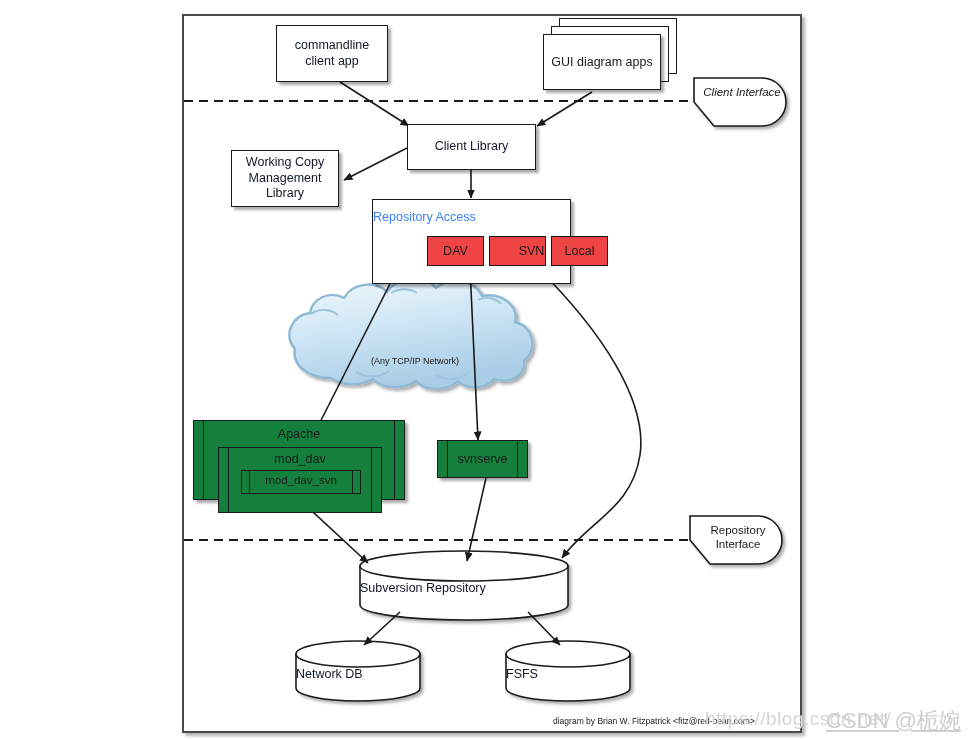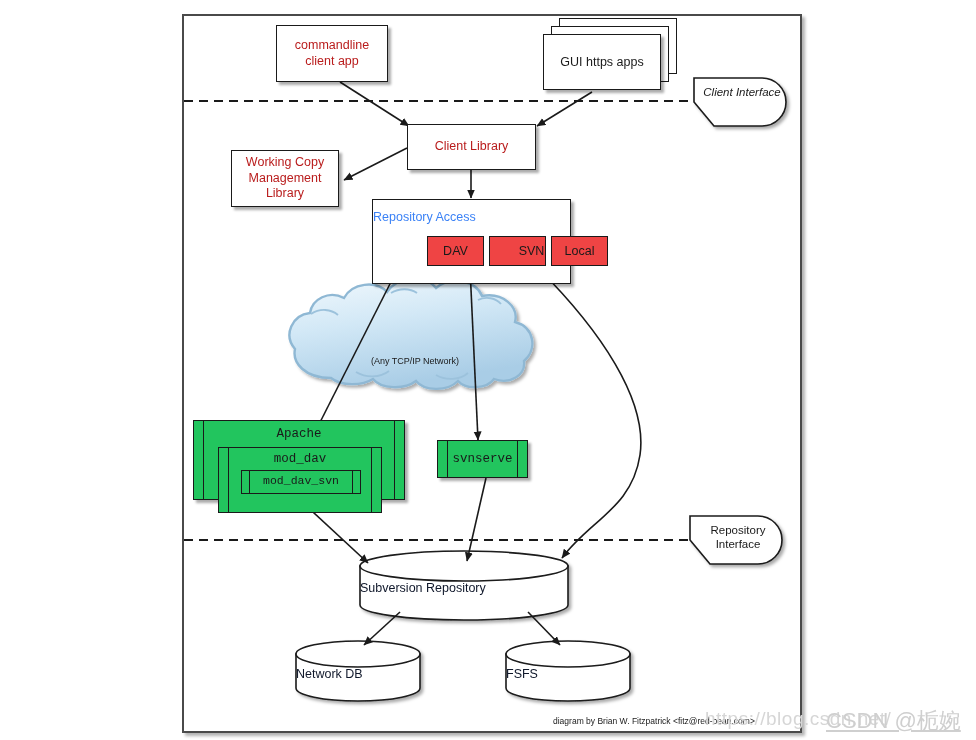--- a/index.html
+++ b/index.html
@@ -37,21 +37,21 @@
     background: #ffffff;
     border: 1.6px solid #1a1a1a;
     box-sizing: border-box;
     box-shadow: 2.5px 2.5px 2.5px rgba(0,0,0,0.33);
     display: flex;
     align-items: center;
     justify-content: center;
     text-align: center;
     font-size: 12.5px;
     line-height: 1.25;
-    color: #b91c1c;
+    color: #0f172a;
   }
   .node .lbl { display: block; }
   
   .stack-card {
     position: absolute;
     background: #ffffff;
     border: 1.6px solid #1a1a1a;
     box-sizing: border-box;
   }
   .stack-top {
@@ -86,25 +86,24 @@
     display: flex;
     align-items: center;
     justify-content: center;
     font-size: 12.5px;
     color: #1a1a1a;
     margin-left: 44px;
   }
   
   .comp {
     position: absolute;
-    background: #22c55e;
+    background: #15803d;
     border: 1.5px solid #1a1a1a;
     box-sizing: border-box;
     box-shadow: 2.5px 2.5px 2.5px rgba(0,0,0,0.33);
-    font-family: Liberation Mono, monospace;
   }
   .comp > .rail-l, .comp > .rail-r {
     position: absolute;
     top: 0; bottom: 0;
     width: 10px;
     border-right: 1.5px solid #1a1a1a;
     box-sizing: border-box;
   }
   .comp > .rail-l { left: 0; }
   .comp > .rail-r { right: 0; width: 10px; border-right: none; border-left: 1.5px solid #1a1a1a; }
@@ -265,21 +264,21 @@
     <span>
       <span class="lbl">commandline</span>
       <span class="lbl">client app</span>
     </span>
   </div>
 
   <div>
     <div class="stack-card" style="left:559px; top:18px; width:118px; height:56px;"></div>
     <div class="stack-card" style="left:551px; top:26px; width:118px; height:56px;"></div>
     <div class="stack-card stack-top" style="left:543px; top:34px; width:118px; height:56px;">
-      <span>GUI https apps</span>
+      <span>GUI diagram apps</span>
     </div>
   </div>
 
   <div class="badge-text" style="left:700px; top:86px; width:84px;">
     <span class="lbl">Client</span>
     <span class="lbl">Interface</span>
   </div>
 
   <div class="node" style="left:407px; top:124px; width:129px; height:46px;">
     <span>Client Library</span>

